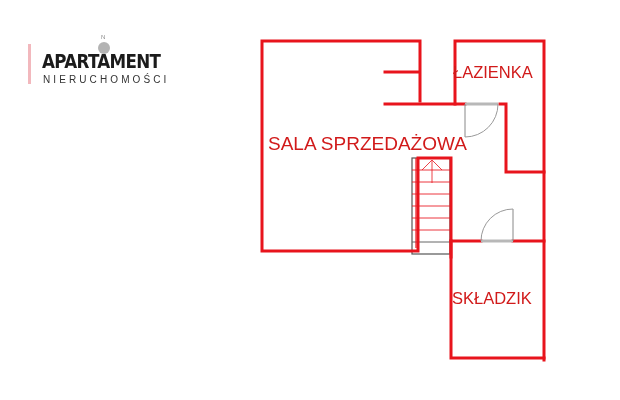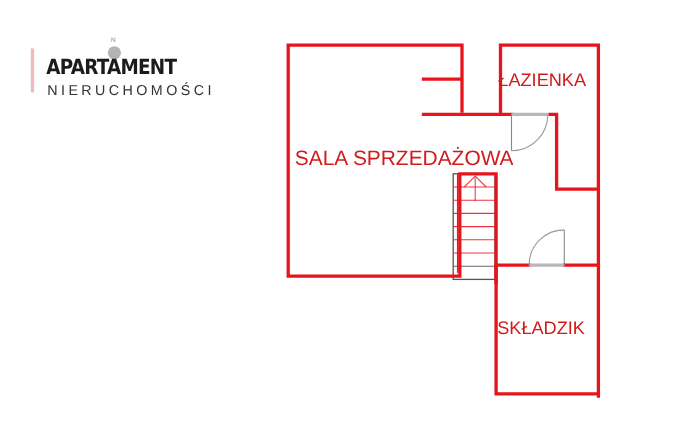--- a/index.html
+++ b/index.html
@@ -1,20 +1,20 @@
 <!DOCTYPE html>
 <html><head>
   <meta charset="utf-8">
   <style>
     html, body { margin: 0; padding: 0; background: #ffffff; }
     body { width: 620px; height: 400px; position: relative; overflow: hidden; font-family: "Liberation Sans", sans-serif; }
     .logo { position: absolute; left: 0; top: 40px; width: 140px; height: 50px; margin-left: 28px; }
     .logo-bar { position: absolute; left: 0; top: 4px; width: 3px; height: 40px; background: #f2b8bd; }
     .logo-title { position: absolute; left: 14px; top: 10px; font-family: "DejaVu Sans", sans-serif; font-weight: bold; font-size: 19px; letter-spacing: -0.8px; color: #1b1b1b; transform: scaleX(0.88); transform-origin: left; white-space: nowrap; }
-    .logo-sub { position: absolute; left: 15px; top: 34px; font-size: 13px; letter-spacing: 3.1px; color: #333; white-space: nowrap; text-align: right; }
+    .logo-sub { position: absolute; left: 15px; top: 34px; font-size: 10px; letter-spacing: 3.1px; color: #333; white-space: nowrap; text-align: right; }
     .logo-mark { position: absolute; left: 70px; top: 2px; width: 12px; height: 12px; border-radius: 50%; background: #9a9a9a; opacity: 0.75; }
     .logo-mark-n { position: absolute; left: 73px; top: -6px; font-size: 6px; color: #888; }
     svg.plan { position: absolute; left: 0; top: 0; }
     .room-label { font-family: "Liberation Sans", sans-serif; fill: #d11a1a; }
   </style>
 </head>
 <body>
 
 <div class="logo">
   <div class="logo-bar"></div>

